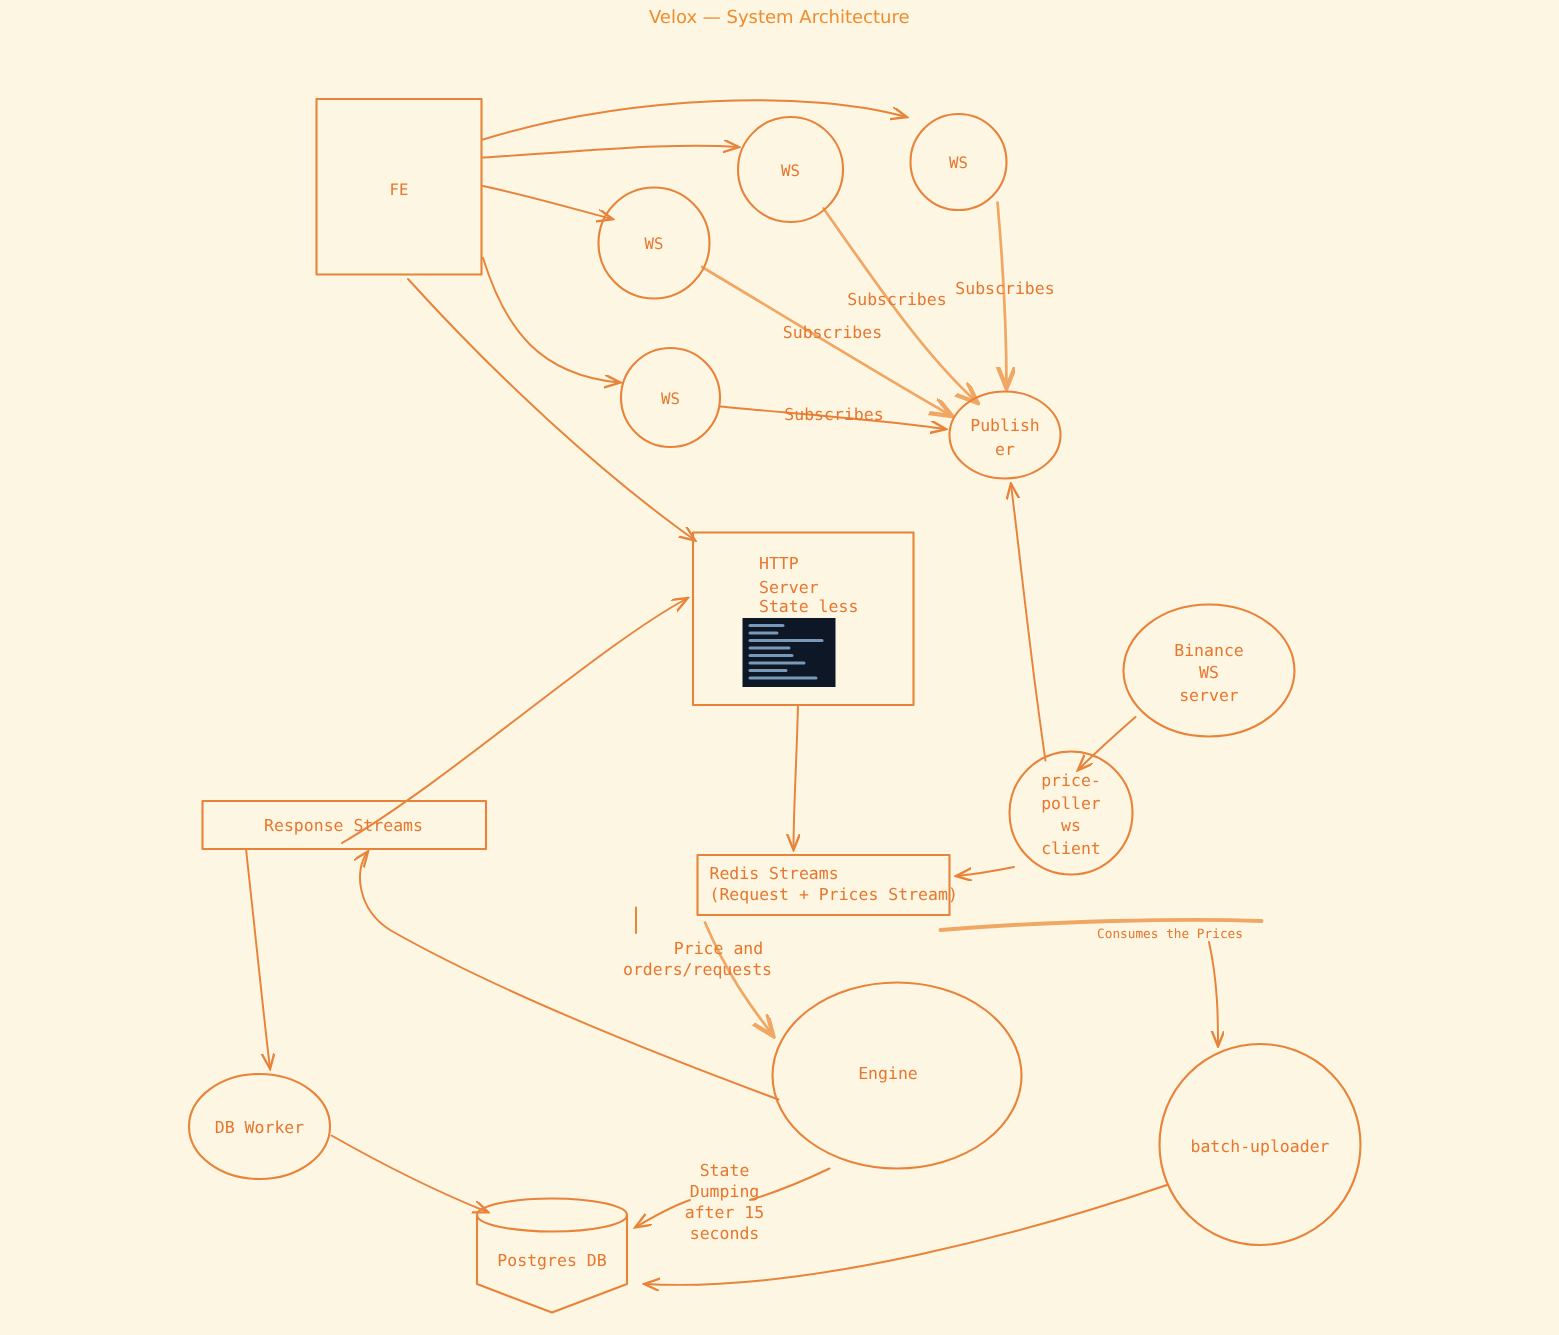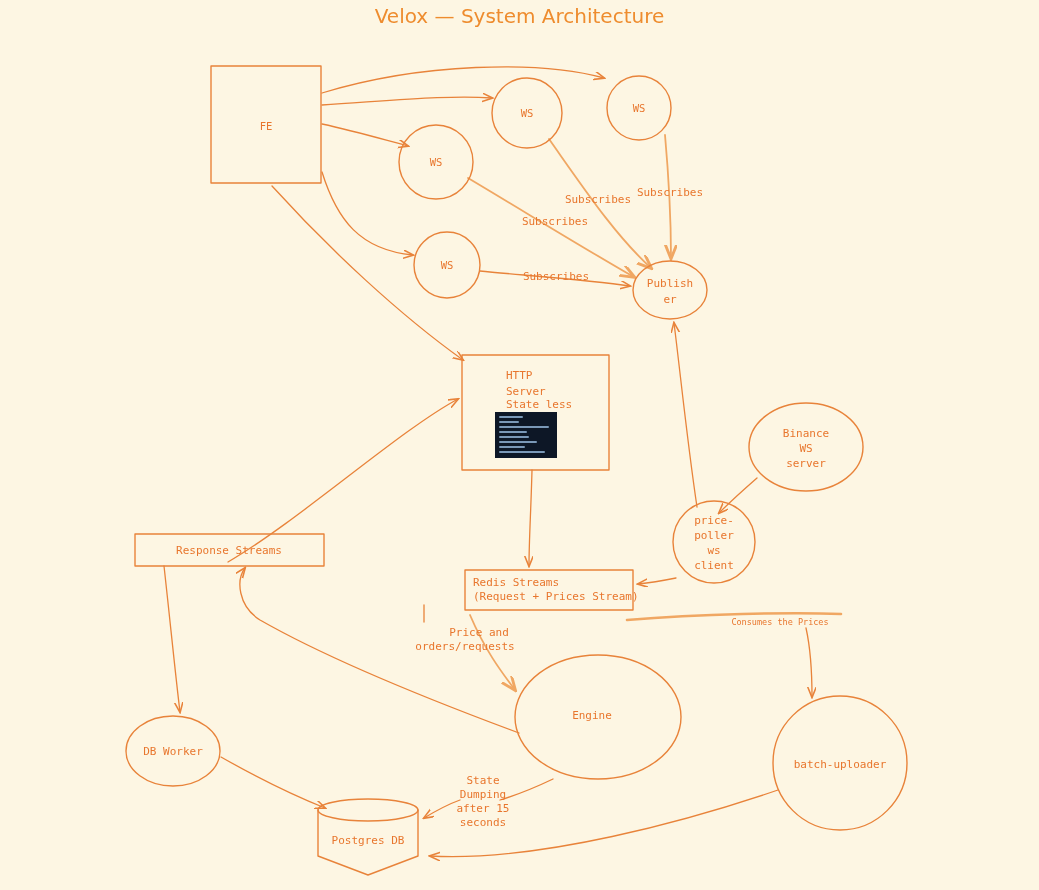--- a/index.html
+++ b/index.html
@@ -15,21 +15,21 @@
   .shape{fill:none;stroke:#e8833a;stroke-width:1.4;stroke-linecap:round;stroke-linejoin:round;}
   .edge{fill:none;stroke:#e8833a;stroke-width:1.3;stroke-linecap:round;}
   .edge-soft{fill:none;stroke:#f0a763;stroke-width:1.8;stroke-linecap:round;}
   .edge-thick{fill:none;stroke:#f0a763;stroke-width:2.6;stroke-linecap:round;}
   text{font-family:"DejaVu Sans Mono",monospace;fill:#e8762d;}
   .lbl{font-size:11px;}
   .lbl-sm{font-size:8.5px;}
   .node-lbl{font-size:10.5px;}
   .title{
     position:absolute;top:4px;left:0;width:1039px;text-align:center;
-    font-family:"DejaVu Sans",sans-serif;font-size:20px;color:#ee8c2e;
+    font-family:"DejaVu Sans",sans-serif;font-size:12px;color:#ee8c2e;
   }
   .thumb{
     position:absolute;background:#0d1726;overflow:hidden;
   }
   .thumb .ln{
     position:absolute;height:2px;background:#9fc4e8;opacity:.75;border-radius:1px;
   }
 </style>
 </head>
 <body>

